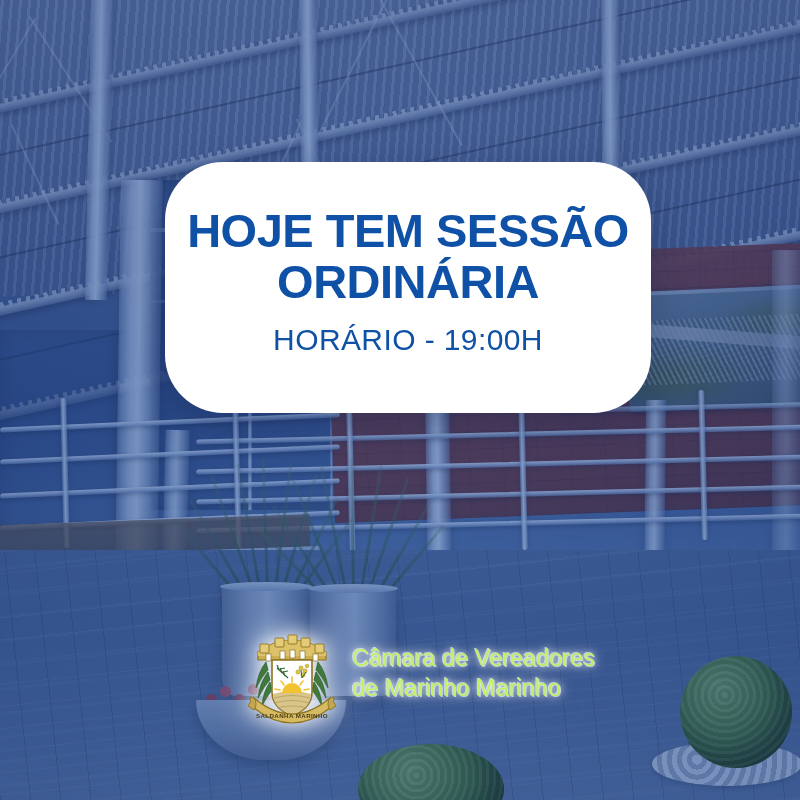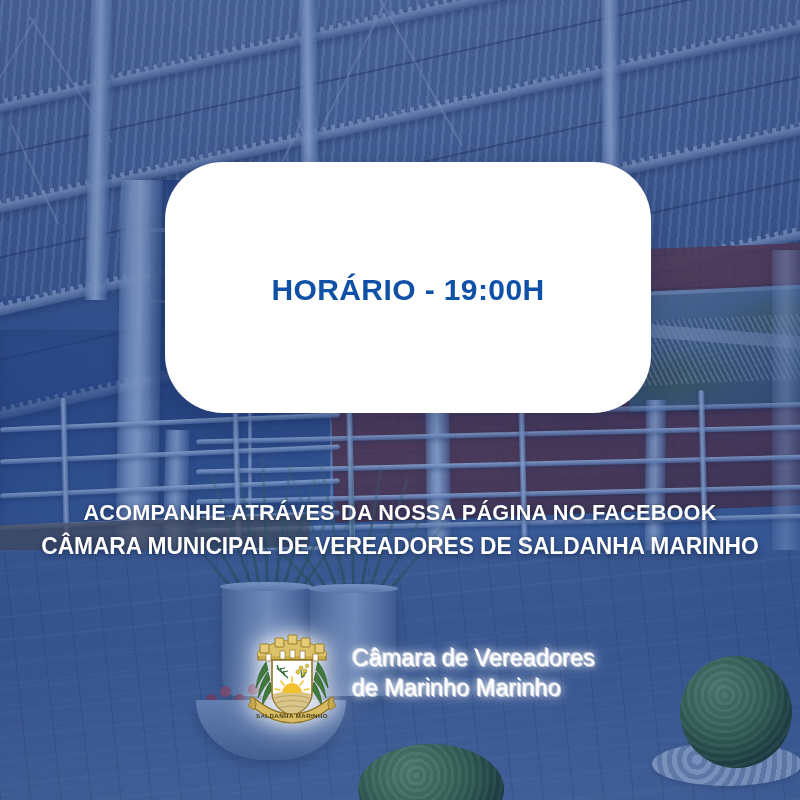--- a/index.html
+++ b/index.html
@@ -344,21 +344,21 @@
     line-height: 1.07;
     letter-spacing: -0.5px;
     text-align: center;
     white-space: nowrap;
   }
   .card-title .l2 { display: block; }
   .card-sub {
     margin-top: 16px;
     color: #0f51a6;
     font-size: 30px;
-    font-weight: 700;
+    font-weight: 400;
     letter-spacing: 0.4px;
     text-align: center;
     white-space: nowrap;
   }
 
   
   .callout {
     position: absolute;
     left: 0; right: 0; top: 500px;
     text-align: center;
@@ -386,21 +386,21 @@
     align-items: center;
     gap: 12px;
   }
   .crest-wrap {
     position: relative;
     width: 96px; height: 112px;
     filter: drop-shadow(0 0 9px rgba(255,255,255,.85))
             drop-shadow(0 0 16px rgba(255,255,255,.55));
   }
   .logo-text {
-    color: #ffffff;
+    color: #bef264;
     font-size: 23.5px;
     font-weight: 400;
     line-height: 1.26;
     white-space: nowrap;
     text-shadow:
        0 0 7px rgba(255,255,255,.95),
        0 0 13px rgba(255,255,255,.85),
        1px 1px 0 rgba(255,255,255,.6),
       -1px -1px 0 rgba(255,255,255,.6);
   }
@@ -521,27 +521,27 @@
 
     <div class="stones" style="left:652px; top:742px; width:150px; height:44px;"></div>
     <div class="shrub" style="left:680px; top:656px; width:112px; height:112px;"></div>
     <div class="shrub" style="left:358px; top:744px; width:146px; height:90px;"></div>
 
     <div class="tint"></div>
     <div class="tint2"></div>
   </div>
 
   <div class="card">
+    <div class="card-title">
+      <span>HOJE TEM SESSÃO</span>
+      <span class="l2">ORDINÁRIA</span>
+    </div>
     <div class="card-sub">HORÁRIO - 19:00H</div>
   </div>
 
-  <div class="callout">
-    <div class="callout-1">ACOMPANHE ATRÁVES DA NOSSA PÁGINA NO FACEBOOK</div>
-    <div class="callout-2">CÂMARA MUNICIPAL DE VEREADORES DE SALDANHA MARINHO</div>
-  </div>
 
   <div class="logo-lockup">
     <div class="crest-wrap">
       <svg viewBox="0 0 96 112" width="96" height="112" aria-hidden="true">
 
         <g>
           <path d="M14 34 Q48 10 82 34 L82 42 L14 42 Z" fill="#cdae4e" stroke="#8e7424" stroke-width="1.2"></path>
           <path d="M14 34 Q48 10 82 34 L82 38 L14 38 Z" fill="#ddc269"></path>
 
           <rect x="16" y="26" width="9" height="9" rx="1" fill="#e3cb78" stroke="#8e7424" stroke-width=".9"></rect>

